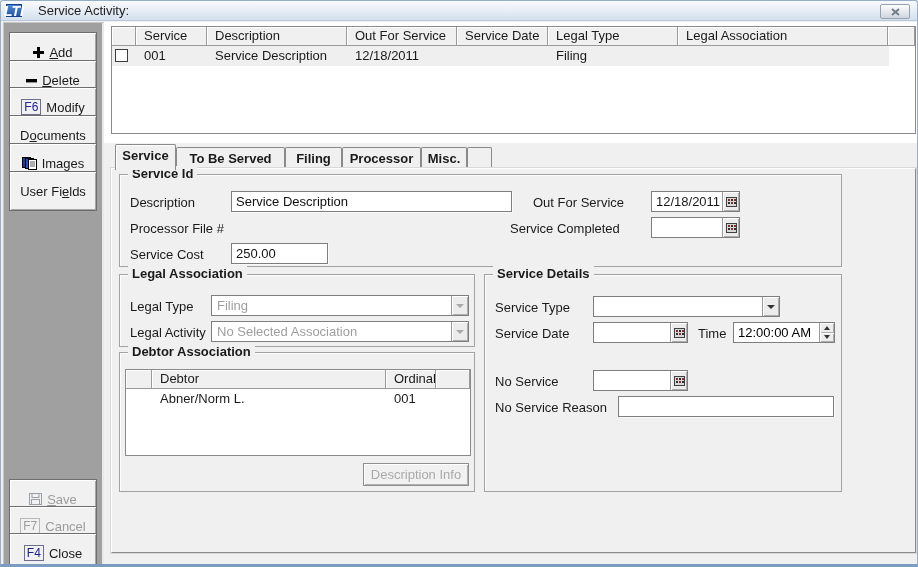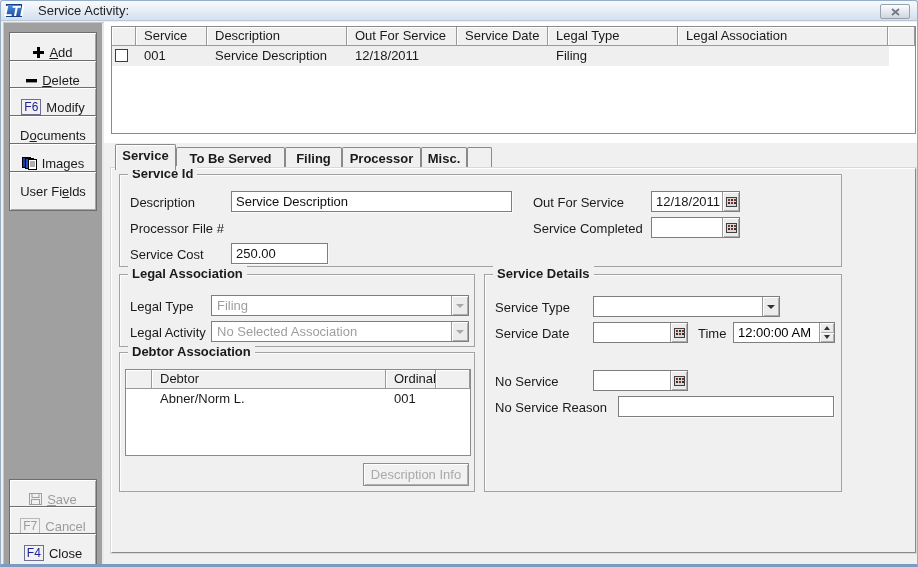--- a/index.html
+++ b/index.html
@@ -215,21 +215,21 @@
               <rect x="8" y="2" width="2" height="2" fill="#8c2a2a"></rect>
             <rect x="2" y="5" width="2" height="2" fill="#303030"></rect>
               <rect x="5" y="5" width="2" height="2" fill="#8c2a2a"></rect>
               <rect x="8" y="5" width="2" height="2" fill="#303030"></rect>
           </svg>
         </span>
       </div>
 
       <span class="flabel" style="left:10px; top:46px;">Processor File #</span>
 
-      <span class="flabel" style="left:413px; top:46px;">Service Completed</span>
+      <span class="flabel" style="left:390px; top:46px;">Service Completed</span>
       <div class="dfield" style="left:531px; top:42px; width:89px;">
         <span class="dtext"></span>
         <span class="dbtn">
           <svg width="11" height="10" viewBox="0 0 11 10">
             <rect x="0.5" y="0.5" width="10" height="9" fill="#d8d8d8" stroke="#404040"></rect>
             <rect x="2" y="2" width="2" height="2" fill="#8c2a2a"></rect>
               <rect x="5" y="2" width="2" height="2" fill="#303030"></rect>
               <rect x="8" y="2" width="2" height="2" fill="#8c2a2a"></rect>
             <rect x="2" y="5" width="2" height="2" fill="#303030"></rect>
               <rect x="5" y="5" width="2" height="2" fill="#8c2a2a"></rect>

